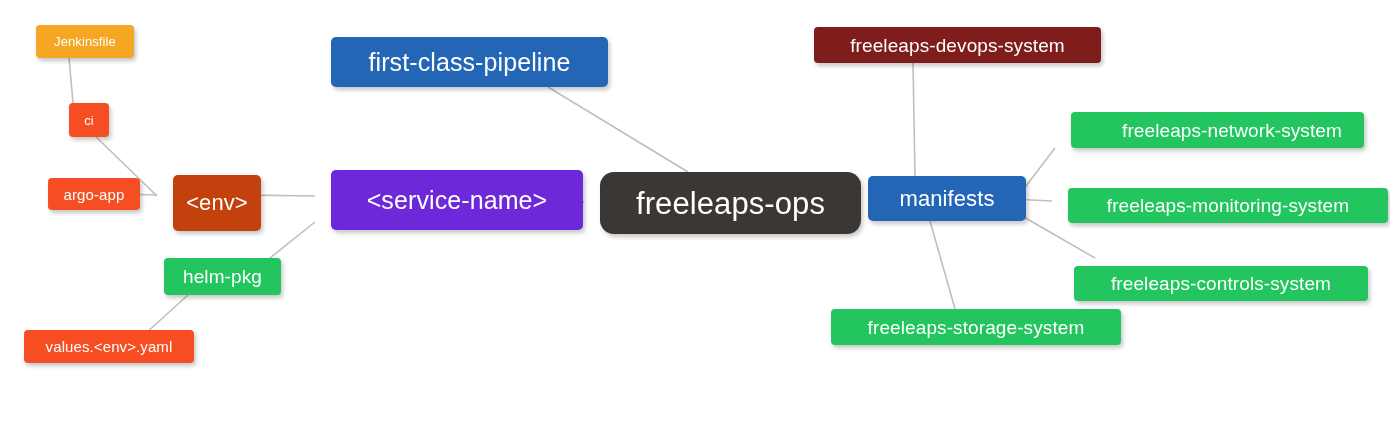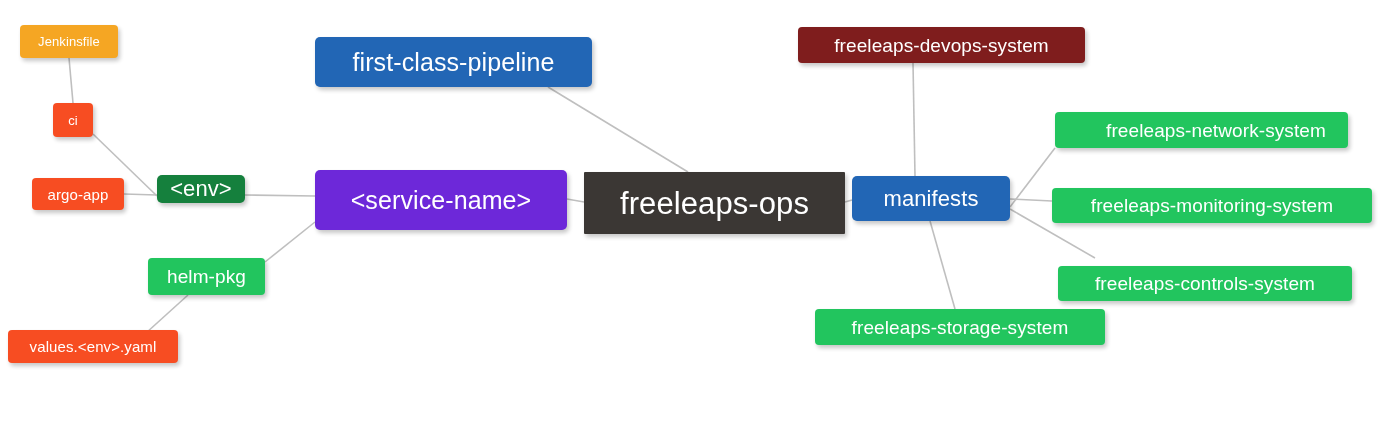--- a/index.html
+++ b/index.html
@@ -34,23 +34,24 @@
     display: flex;
     align-items: center;
     justify-content: center;
     color: #ffffff;
     white-space: nowrap;
     border-radius: 4px;
     box-shadow: 2px 3px 4px rgba(0,0,0,0.22);
     letter-spacing: 0.1px;
     line-height: 1;
     padding: 0 10px;
+    margin-left: 16px;
   }
   
-  .tier-root   { font-size: 31px; border-radius: 1px; }
+  .tier-root   { font-size: 31px; border-radius: 14px; }
   .tier-main   { font-size: 25px; border-radius: 5px; }
   .tier-sub    { font-size: 22px; border-radius: 5px; }
   .tier-leaf   { font-size: 19px; border-radius: 4px; }
   .tier-small  { font-size: 15px; border-radius: 4px; }
   .tier-tiny   { font-size: 13px; border-radius: 4px; }
 </style>
 </head>
 <body>
 
 <div id="mindmap-canvas">
@@ -67,21 +68,21 @@
       <path d="M 915,176 L 913,63" class="edge" stroke="#bfbfbf"></path>
       <path d="M 1010,207 L 1055,148" class="edge" stroke="#bfbfbf"></path>
       <path d="M 1010,199 L 1052,201" class="edge" stroke="#bfbfbf"></path>
       <path d="M 1010,209 L 1095,258" class="edge" stroke="#bfbfbf"></path>
       <path d="M 930,221 L 955,309" class="edge" stroke="#bfbfbf"></path>
     </svg>
   <div id="node-layer">
       <div class="node tier-tiny" style="left: 20px; top: 25px; width: 98px; height: 33px; background: rgb(245, 166, 35);">Jenkinsfile</div>
       <div class="node tier-tiny" style="left: 53px; top: 103px; width: 40px; height: 34px; background: rgb(247, 77, 34);">ci</div>
       <div class="node tier-small" style="left: 32px; top: 178px; width: 92px; height: 32px; background: rgb(247, 77, 34);">argo-app</div>
-      <div class="node tier-sub" style="left: 157px; top: 175px; width: 88px; height: 28px; background: #15803d;">&lt;env&gt;</div>
+      <div class="node tier-sub" style="left: 157px; top: 175px; width: 88px; height: 56px; background: #c2410c;">&lt;env&gt;</div>
       <div class="node tier-leaf" style="left: 148px; top: 258px; width: 117px; height: 37px; background: rgb(34, 197, 94);">helm-pkg</div>
       <div class="node tier-small" style="left: 8px; top: 330px; width: 170px; height: 33px; background: rgb(247, 77, 34);">values.&lt;env&gt;.yaml</div>
       <div class="node tier-main" style="left: 315px; top: 37px; width: 277px; height: 50px; background: rgb(34, 102, 181);">first-class-pipeline</div>
       <div class="node tier-main" style="left: 315px; top: 170px; width: 252px; height: 60px; background: #6d28d9;">&lt;service-name&gt;</div>
       <div class="node tier-root" style="left: 584px; top: 172px; width: 261px; height: 62px; background: rgb(59, 55, 52);">freeleaps-ops</div>
       <div class="node tier-sub" style="left: 852px; top: 176px; width: 158px; height: 45px; background: rgb(34, 102, 181);">manifests</div>
       <div class="node tier-leaf" style="left: 798px; top: 27px; width: 287px; height: 36px; background: #7f1d1d;">freeleaps-devops-system</div>
       <div class="node tier-leaf" style="left: 1055px; top: 112px; width: 293px; height: 36px; background: rgb(34, 197, 94); padding-left: 39px;">freeleaps-network-system</div>
       <div class="node tier-leaf" style="left: 1052px; top: 188px; width: 320px; height: 35px; background: rgb(34, 197, 94);">freeleaps-monitoring-system</div>
       <div class="node tier-leaf" style="left: 1058px; top: 266px; width: 294px; height: 35px; background: rgb(34, 197, 94);">freeleaps-controls-system</div>

